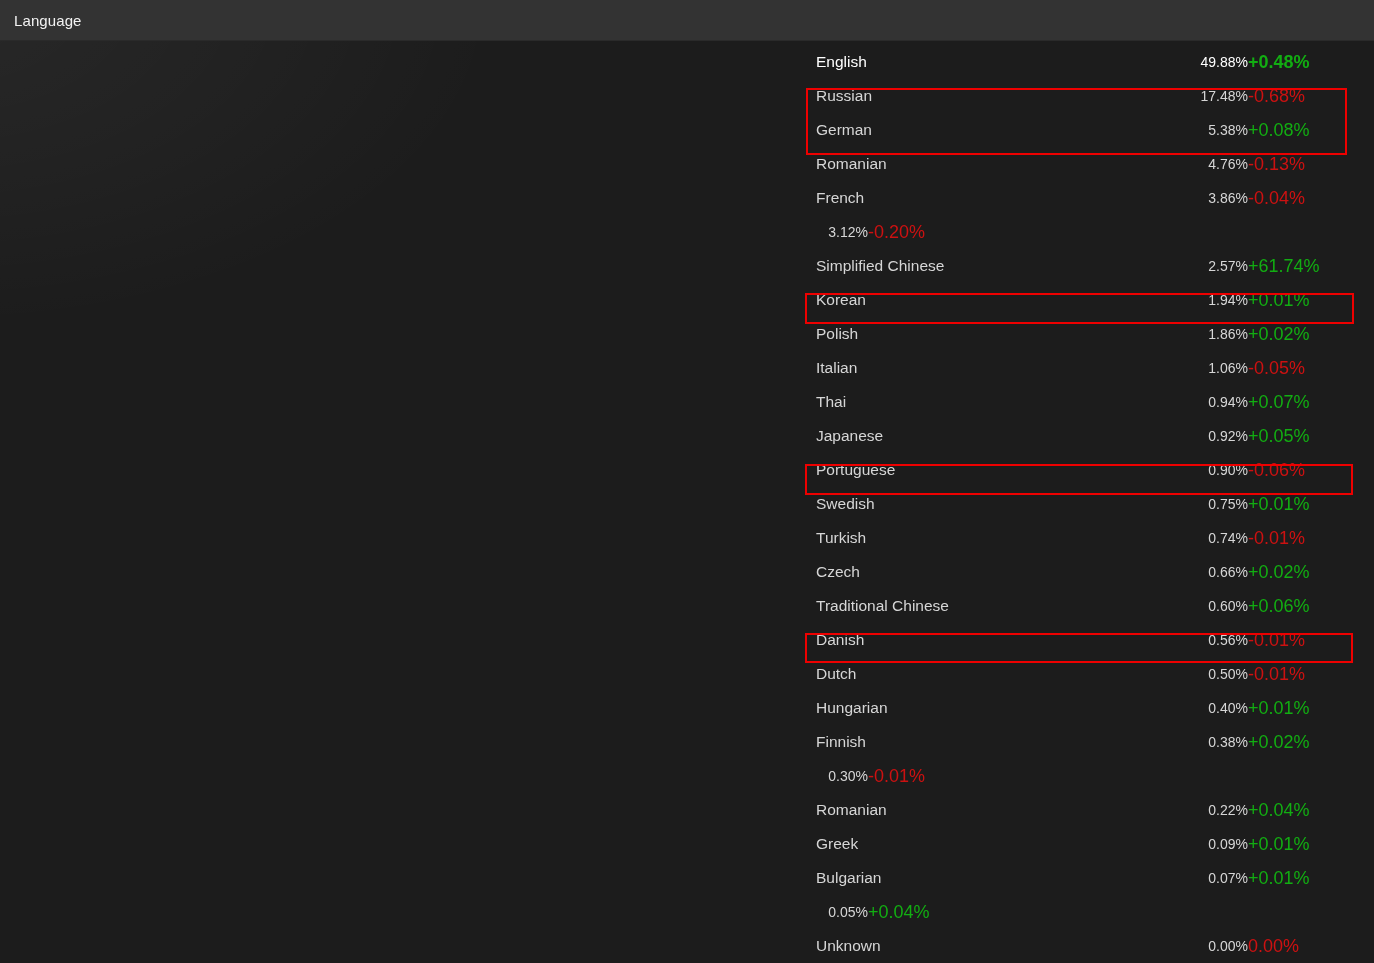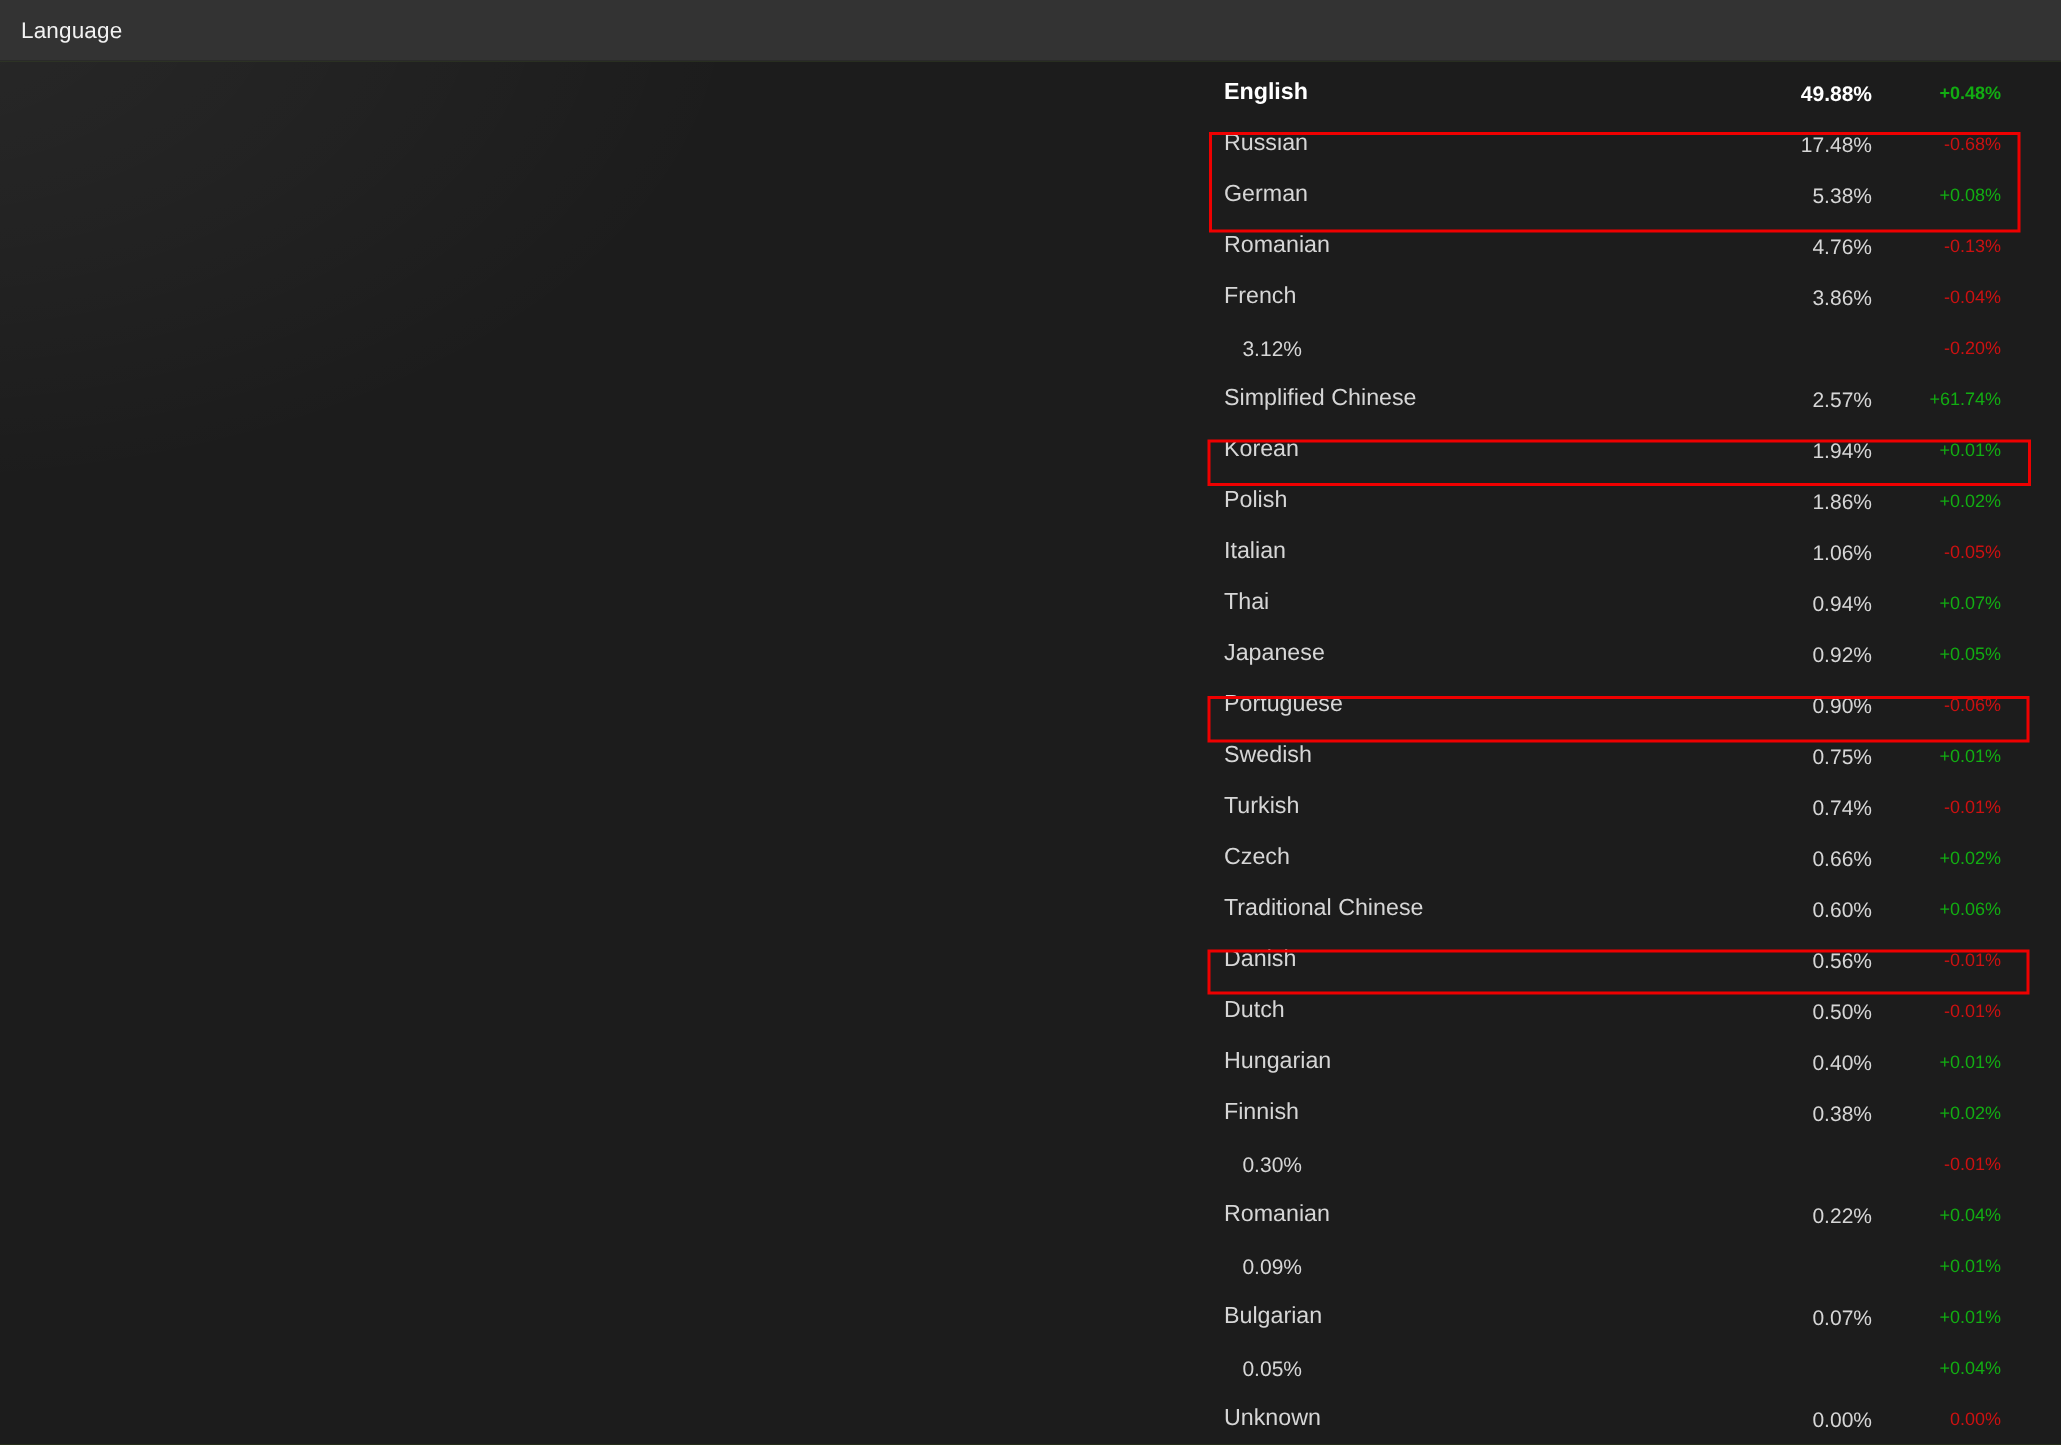--- a/index.html
+++ b/index.html
@@ -82,31 +82,30 @@
     flex: 0 0 60px;
     text-align: right;
     font-size: 14px;
     line-height: 18px;
     color: #d6d6d6;
     white-space: nowrap;
   }
 
   .cell-change {
     flex: 1 1 auto;
-    text-align: right;
-    font-size: 12px;
+    font-size: 18px;
     line-height: 18px;
     white-space: nowrap;
     padding-right: 22px;
   }
 
   .row.top .cell-name,
   .row.top .cell-share {
     color: #ffffff;
-    font-weight: bold;
+    font-weight: normal;
   }
   .row.top .cell-change { font-weight: bold; }
 
   .up   { color: #12ad12; }
   .down { color: #cc1111; }
 
   
   .highlight-box {
     position: absolute;
     border: 2px solid #ee0000;
@@ -236,20 +235,21 @@
         <div class="row">
           <div class="cell-share">0.30%</div>
           <div class="cell-change down">-0.01%</div>
         </div>
         <div class="row">
           <div class="cell-name">Romanian</div>
           <div class="cell-share">0.22%</div>
           <div class="cell-change up">+0.04%</div>
         </div>
         <div class="row">
+          <div class="cell-name">Greek</div>
           <div class="cell-share">0.09%</div>
           <div class="cell-change up">+0.01%</div>
         </div>
         <div class="row">
           <div class="cell-name">Bulgarian</div>
           <div class="cell-share">0.07%</div>
           <div class="cell-change up">+0.01%</div>
         </div>
         <div class="row">
           <div class="cell-share">0.05%</div>

